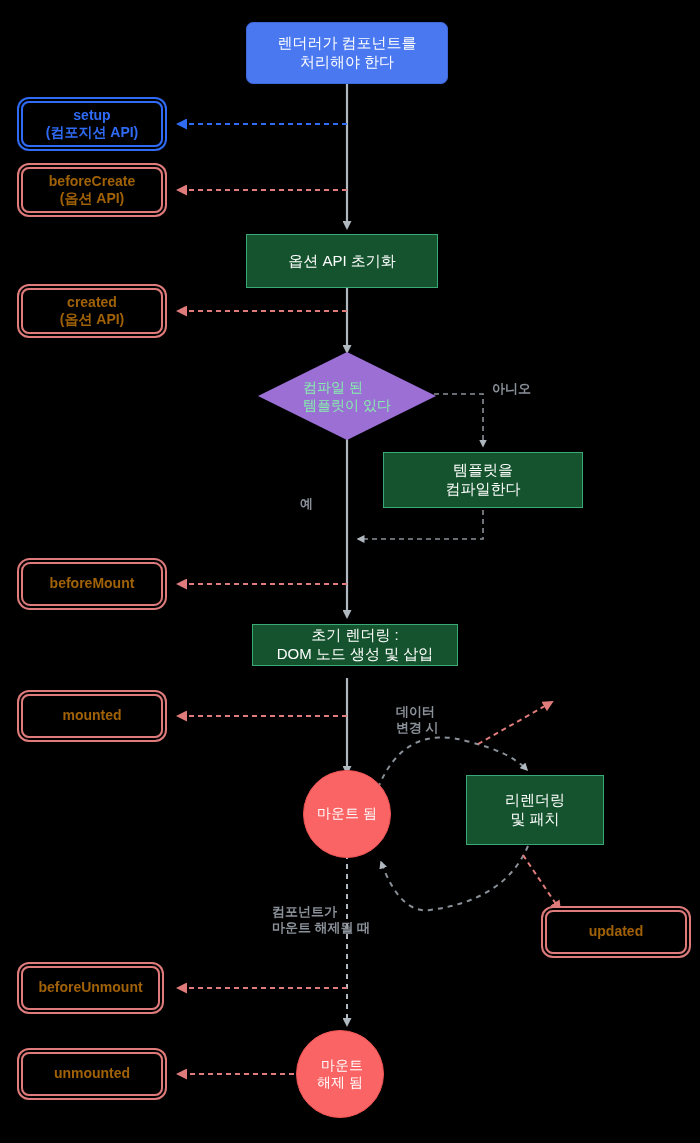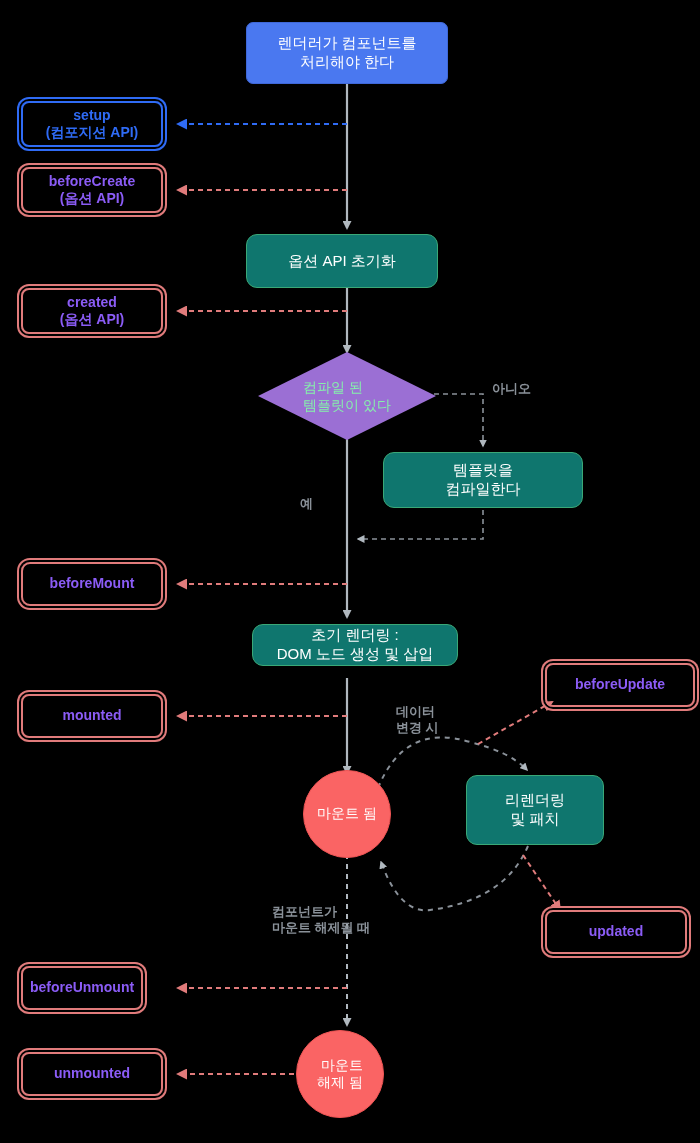--- a/index.html
+++ b/index.html
@@ -38,36 +38,36 @@
   }
   
   .box-blue {
     background: #4a78f0;
     border: 1px solid #3f68d8;
     border-radius: 7px;
     color: #ffffff;
     font-size: 15px;
   }
   .box-green {
-    background: #0f766e;
+    background: #14532d;
     border: 1px solid #3aa877;
-    border-radius: 11px;
+    border-radius: 0;
     color: #ffffff;
     font-size: 15px;
   }
   
   .hook {
     background: transparent;
     border-radius: 8px;
     font-size: 14px;
     font-weight: bold;
   }
   .hook-red {
     border: 2px solid #e07b7b;
-    color: #8b5cf6;
+    color: #a16207;
     box-shadow: 0 0 0 2px #000000, 0 0 0 4px #e07b7b;
   }
   .hook-blue {
     border: 2px solid #2f6bf5;
     color: #2f6bf5;
     box-shadow: 0 0 0 2px #000000, 0 0 0 4px #2f6bf5;
   }
   
   .circle {
     background: #fa6464;
@@ -239,32 +239,31 @@
   <div class="node hook hook-red" style="left:21px; top:562px; width:142px; height:44px;border-radius:9px;">beforeMount</div>
 
   <div class="node box-green" style="left:252px; top:624px; width:206px; height:42px;">초기 렌더링 :
 DOM 노드 생성 및 삽입</div>
 
   <div class="node hook hook-red" style="left:21px; top:694px; width:142px; height:44px;">mounted</div>
 
   <div class="edge-label" style="left:396px; top:704px; width:80px;">데이터
 변경 시</div>
 
-  <div class="node hook hook-red" style="left:545px; top:663px; width:150px; height:44px;">beforeUpdate</div>
 
   <div class="node box-green" style="left:466px; top:775px; width:138px; height:70px;">리렌더링
 및 패치</div>
 
   <div class="node circle" style="left:303px; top:770px; width:88px; height:88px;">마운트 됨</div>
 
   <div class="node hook hook-red" style="left:545px; top:910px; width:142px; height:44px;">updated</div>
 
   <div class="edge-label" style="left:272px; top:904px; width:152px;">컴포넌트가
 마운트 해제될 때</div>
 
-  <div class="node hook hook-red" style="left:21px; top:966px; width:122px; height:44px;">beforeUnmount</div>
+  <div class="node hook hook-red" style="left:21px; top:966px; width:139px; height:44px;">beforeUnmount</div>
 
   <div class="node hook hook-red" style="left:21px; top:1052px; width:142px; height:44px;">unmounted</div>
 
   <div class="node circle" style="left:296px; top:1030px; width:88px; height:88px;text-align:right;">마운트
 해제 됨</div>
 
 </div>
 
 </body></html>

